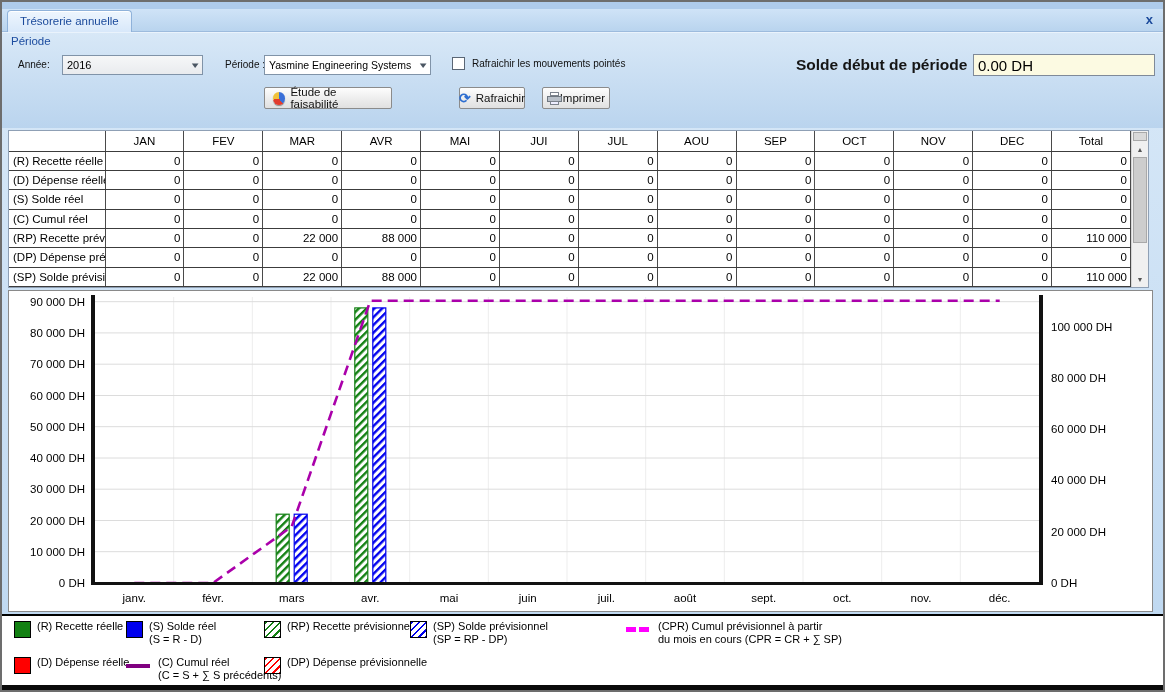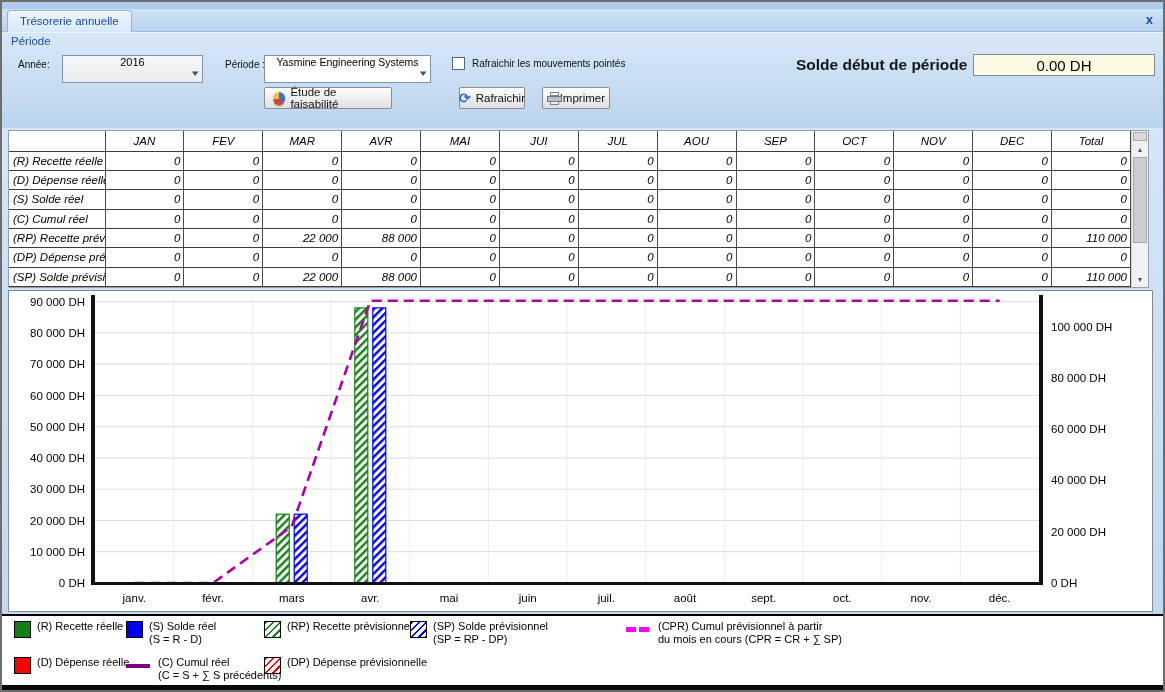--- a/index.html
+++ b/index.html
@@ -15,45 +15,45 @@
     background:linear-gradient(#cfe3f7,#b9d4ee);border-bottom:1px solid #9dbbdd;}
   .tab{position:absolute;left:5px;top:1px;height:22px;padding:0 12px;
     background:linear-gradient(#eef6fe,#d8e8fa);border:1px solid #8fb2da;border-bottom:none;
     border-radius:4px 4px 0 0;color:#1b4a9b;font-size:11.5px;line-height:21px;box-shadow:inset 0 1px 0 #fff;}
   .close-btn{position:absolute;right:10px;top:3px;color:#1b4a9b;font-weight:bold;font-size:13px;cursor:default;line-height:16px;}
   .period-panel{position:absolute;left:0;top:30px;right:0;height:96px;
     background:linear-gradient(#d8e8f7,#bad4ee);box-shadow:inset 0 1px 0 #eaf3fc;}
   .group-title{position:absolute;left:9px;top:3px;color:#1d4da0;font-size:11.5px;}
   .lbl{position:absolute;font-size:10px;color:#111;}
   .combo{
-    position:absolute;height:28px;border:1px solid #8093a8;font-size:11px;color:#000;
-    display:flex;align-items:center;padding:0 4px;background:#fff;cursor:default;flex-direction:column;
+    position:absolute;height:20px;border:1px solid #8093a8;font-size:11px;color:#000;
+    display:flex;align-items:center;padding:0 4px;background:#fff;cursor:default;
   }
   .combo .chev{margin-left:auto;color:#4b5663;font-size:9px;transform:scaleX(1.5);}
   .combo.gray{background:linear-gradient(#f6f7f8,#e9ebee);}
   .checkbox{position:absolute;width:13px;height:13px;border:1px solid #5a6675;background:#fff;}
   .btn{
     position:absolute;height:22px;border:1px solid #8b8b8b;border-radius:2px;
     background:linear-gradient(#fdfdfd,#e0e0e0);font-size:11.5px;color:#111;
     display:flex;align-items:center;justify-content:center;gap:5px;padding:0 8px;cursor:default;
   }
   .pie-icon{width:13px;height:13px;border-radius:50%;
     background:conic-gradient(#3a6fd8 0 40%,#e23c2e 40% 72%,#f0c23a 72% 100%);
     box-shadow:0 1px 1px rgba(0,0,0,.4);}
   .refresh-icon{color:#2f6fd0;font-weight:bold;font-size:14px;line-height:13px;}
   .printer-icon{position:relative;width:15px;height:13px;}
   .printer-icon .p-paper{position:absolute;left:3px;top:0;width:9px;height:4px;background:#fff;border:1px solid #7c828c;}
   .printer-icon .p-body{position:absolute;left:0;top:4px;width:15px;height:6px;background:#b9c0c9;border:1px solid #6f7780;}
   .printer-icon .p-out{position:absolute;left:3px;top:9px;width:9px;height:4px;background:#eef;border:1px solid #7c828c;}
   .balance-label{position:absolute;font-size:15.5px;font-weight:600;color:#151515;}
   .balance-field{position:absolute;height:22px;background:#fcfae2;border:1px solid #7f8a99;
-    font-size:15px;color:#000;text-align:center;padding:2px 4px 0 4px;}
+    font-size:15px;color:#000;text-align:left;padding:2px 4px 0 4px;}
   .table-panel{position:absolute;left:6px;top:128px;right:14px;height:158px;background:#fff;
     border:1px solid #8fa0b5;display:flex;}
-  table.grid{border-collapse:collapse;table-layout:fixed;width:calc(100% - 17px);font-size:11.5px;font-style:italic;}
+  table.grid{border-collapse:collapse;table-layout:fixed;width:calc(100% - 17px);font-size:11.5px;}
   table.grid th,table.grid td{border-right:1px solid #4a4a4a;border-bottom:1px solid #3c3c3c;
     font-weight:normal;padding:0 3px;height:19px;white-space:nowrap;overflow:hidden;}
   table.grid thead th{border-bottom:1px solid #3c3c3c;text-align:center;height:20px;}
   table.grid th.rowlabel{text-align:left;padding-left:4px;}
   table.grid td{text-align:right;}
   .vscroll{width:17px;background:#f0f0f0;border-left:1px solid #d5d5d5;display:flex;flex-direction:column;align-items:stretch;}
   .vs-grip{height:9px;background:#d9d9d9;border:1px solid #a9a9a9;margin:1px;}
   .vs-btn{height:15px;display:flex;align-items:center;justify-content:center;font-size:7px;color:#555;}
   .vs-thumb{height:86px;background:#cdcdcd;border:1px solid #a9a9a9;margin:0 1px;}
   .vs-track{flex:1;}

